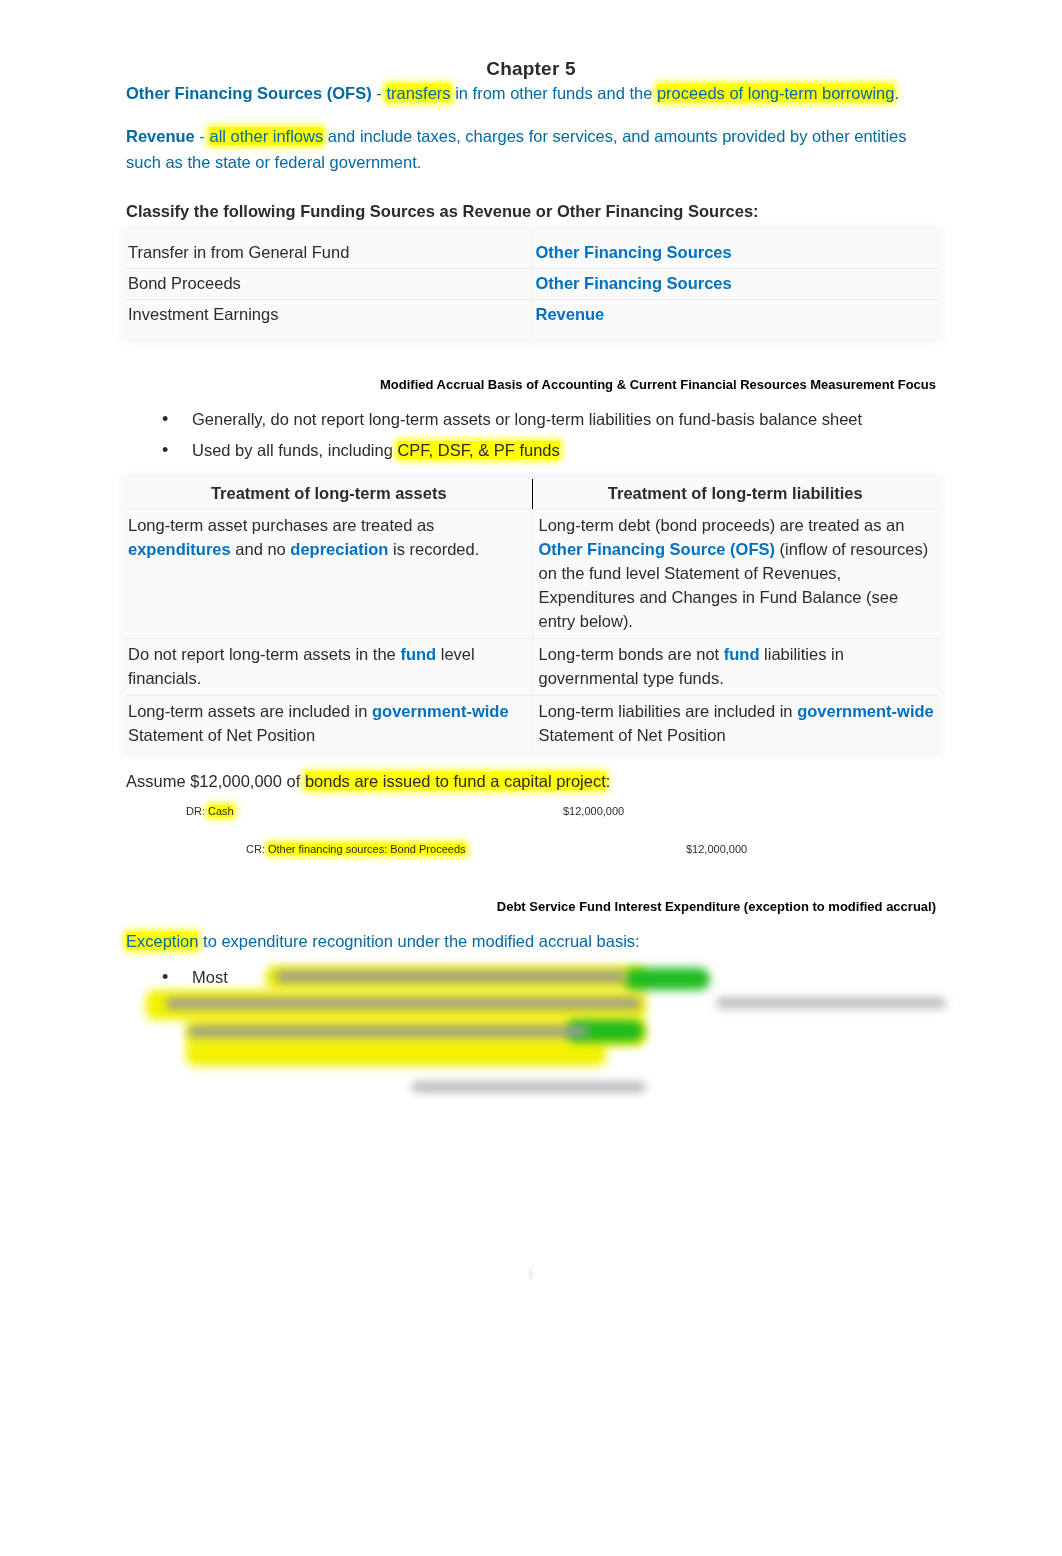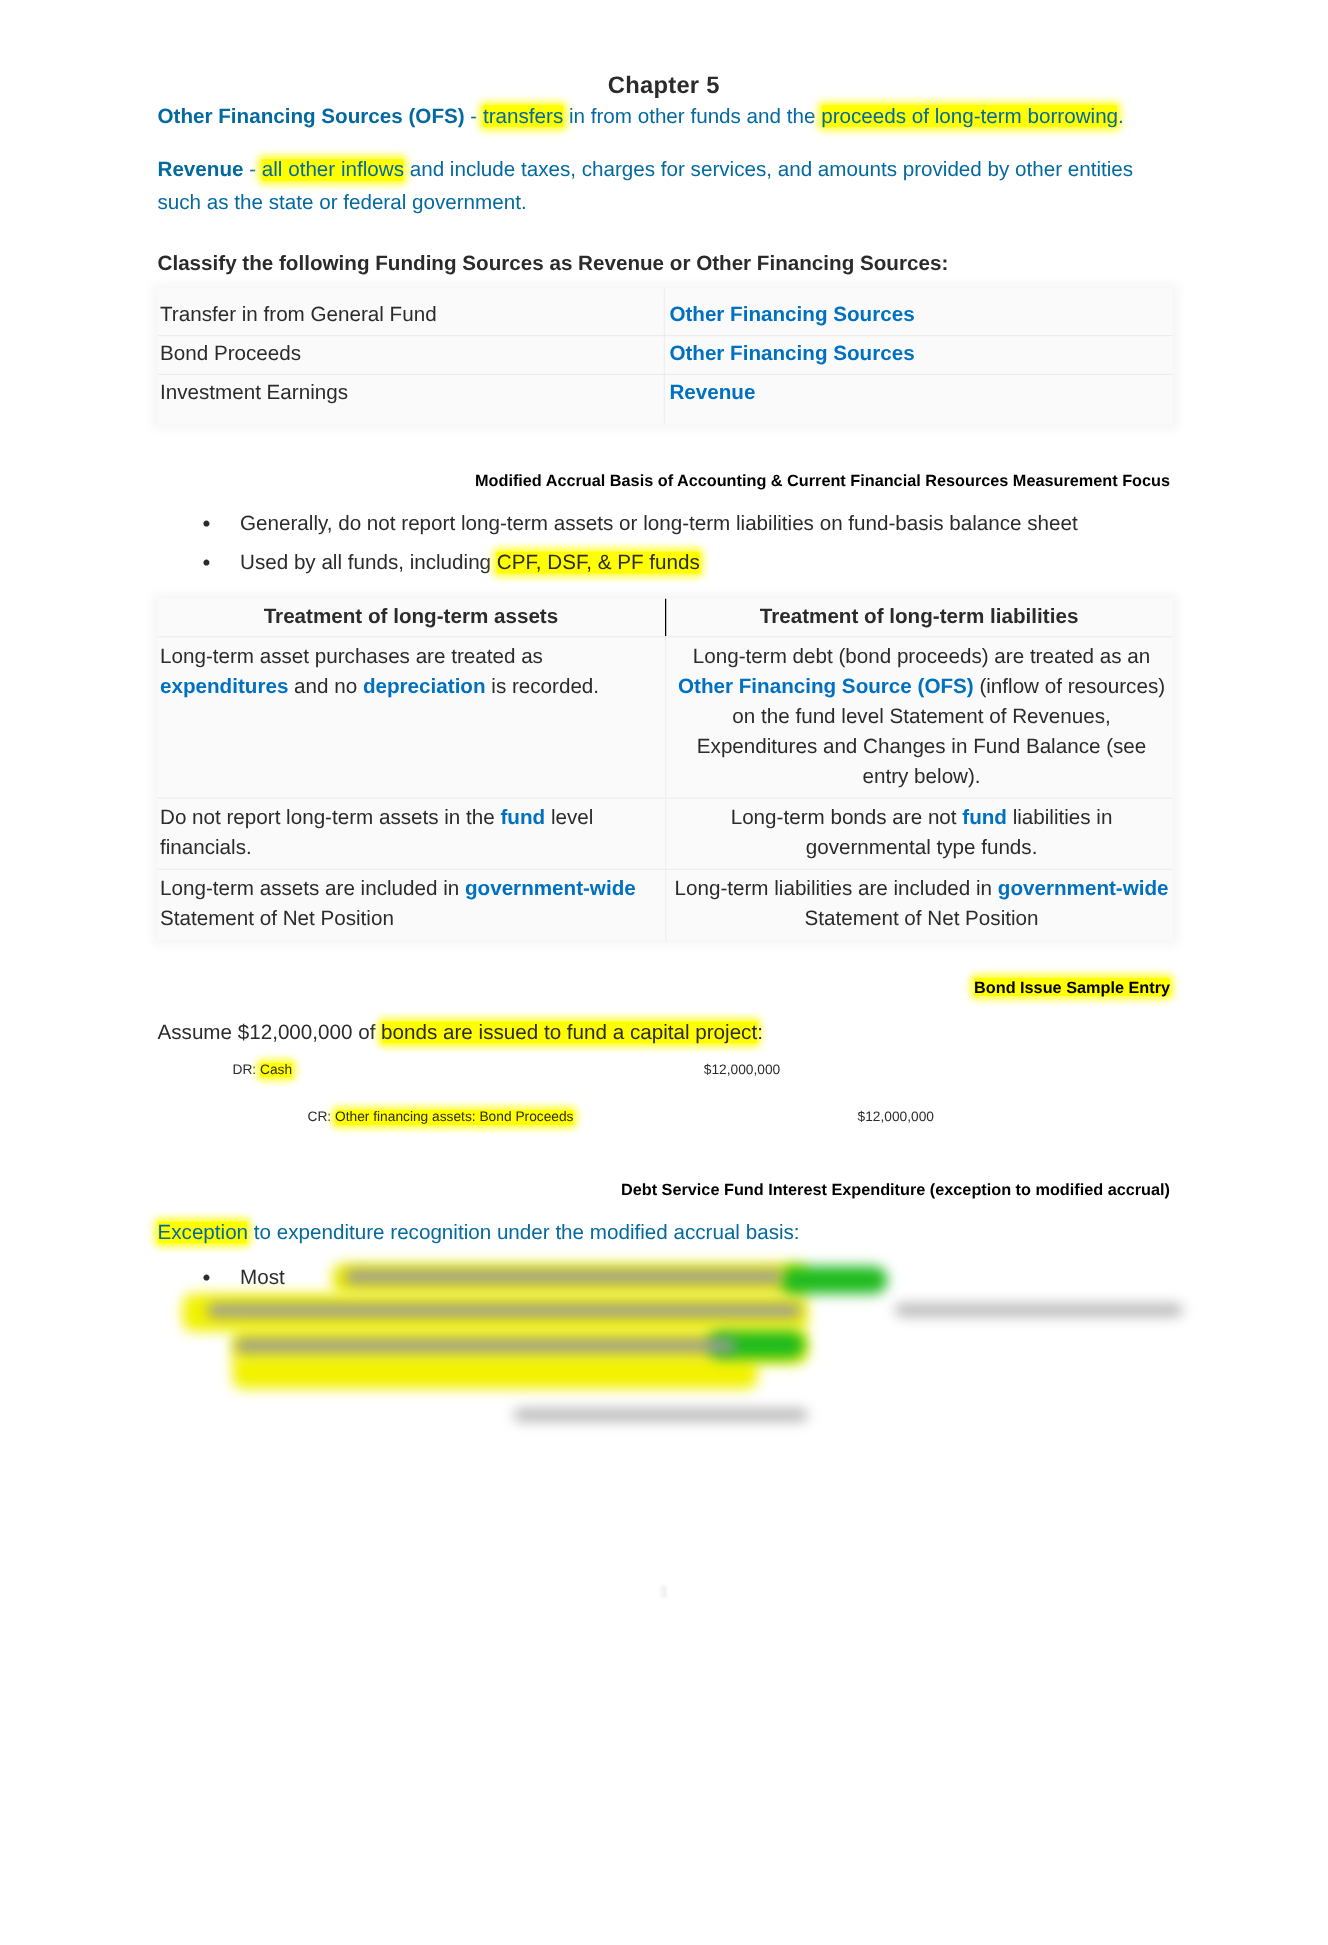--- a/index.html
+++ b/index.html
@@ -91,21 +91,21 @@
     content:"\2022";
     position:absolute;
     left:0; top:-1px;
     font-size:18px;
   }
 
   
   .treat-tbl { margin-top:16px; }
   .treat-tbl td { padding:2px 10px 2px 2px; }
   .treat-tbl td.left  { width:406px; }
-  .treat-tbl td.right { width:406px; padding-left:6px; border-left:1px solid #efefef;text-align:center; }
+  .treat-tbl td.right { width:406px; padding-left:6px; border-left:1px solid #efefef; }
   .treat-tbl th {
     font-weight:bold; text-align:center; font-size:16.5px;
     padding:8px 2px 6px 2px; border-bottom:1px solid #e4e4e4;
   }
   .treat-tbl th.right { border-left:1px solid #000000; }
   .treat-tbl tr.body-row td { padding-top:4px; padding-bottom:4px; }
   .cellpad { min-height:10px; }
 
   
   .assume { font-size:16.5px; margin:20px 0 0 0; }
@@ -212,35 +212,32 @@
           <td class="left">
             <span>Long-term assets are included in </span><span class="blue">government-wide</span><span> Statement of Net Position</span>
           </td>
           <td class="right">
             <span>Long-term liabilities are included in </span><span class="blue">government-wide</span><span> Statement of Net Position</span>
           </td>
         </tr>
       </tbody>
     </table>
 
-    <h3 class="section-head" style="margin-top:30px;">
-      <span class="hl">Bond Issue Sample Entry</span>
-    </h3>
 
     <p class="assume">
       <span>Assume $12,000,000 of </span><span class="hl">bonds are issued to fund a capital project</span><span>:</span>
     </p>
 
     <div class="entry-line">
       <span class="dr-label"><span>DR: </span><span class="hl">Cash</span></span>
       <span class="dr-amt">$12,000,000</span>
     </div>
 
     <div class="entry-line">
-      <span class="cr-label"><span>CR: </span><span class="hl">Other financing assets: Bond Proceeds</span></span>
+      <span class="cr-label"><span>CR: </span><span class="hl">Other financing sources: Bond Proceeds</span></span>
       <span class="cr-amt">$12,000,000</span>
     </div>
 
     <h3 class="section-head" style="margin-top:32px;">Debt Service Fund Interest Expenditure (exception to modified accrual)</h3>
 
     <p class="para" style="margin-bottom:6px;">
       <span class="hl">Exception</span><span> to expenditure recognition under the modified accrual basis:</span>
     </p>
 
     <div class="redacted-wrap">

